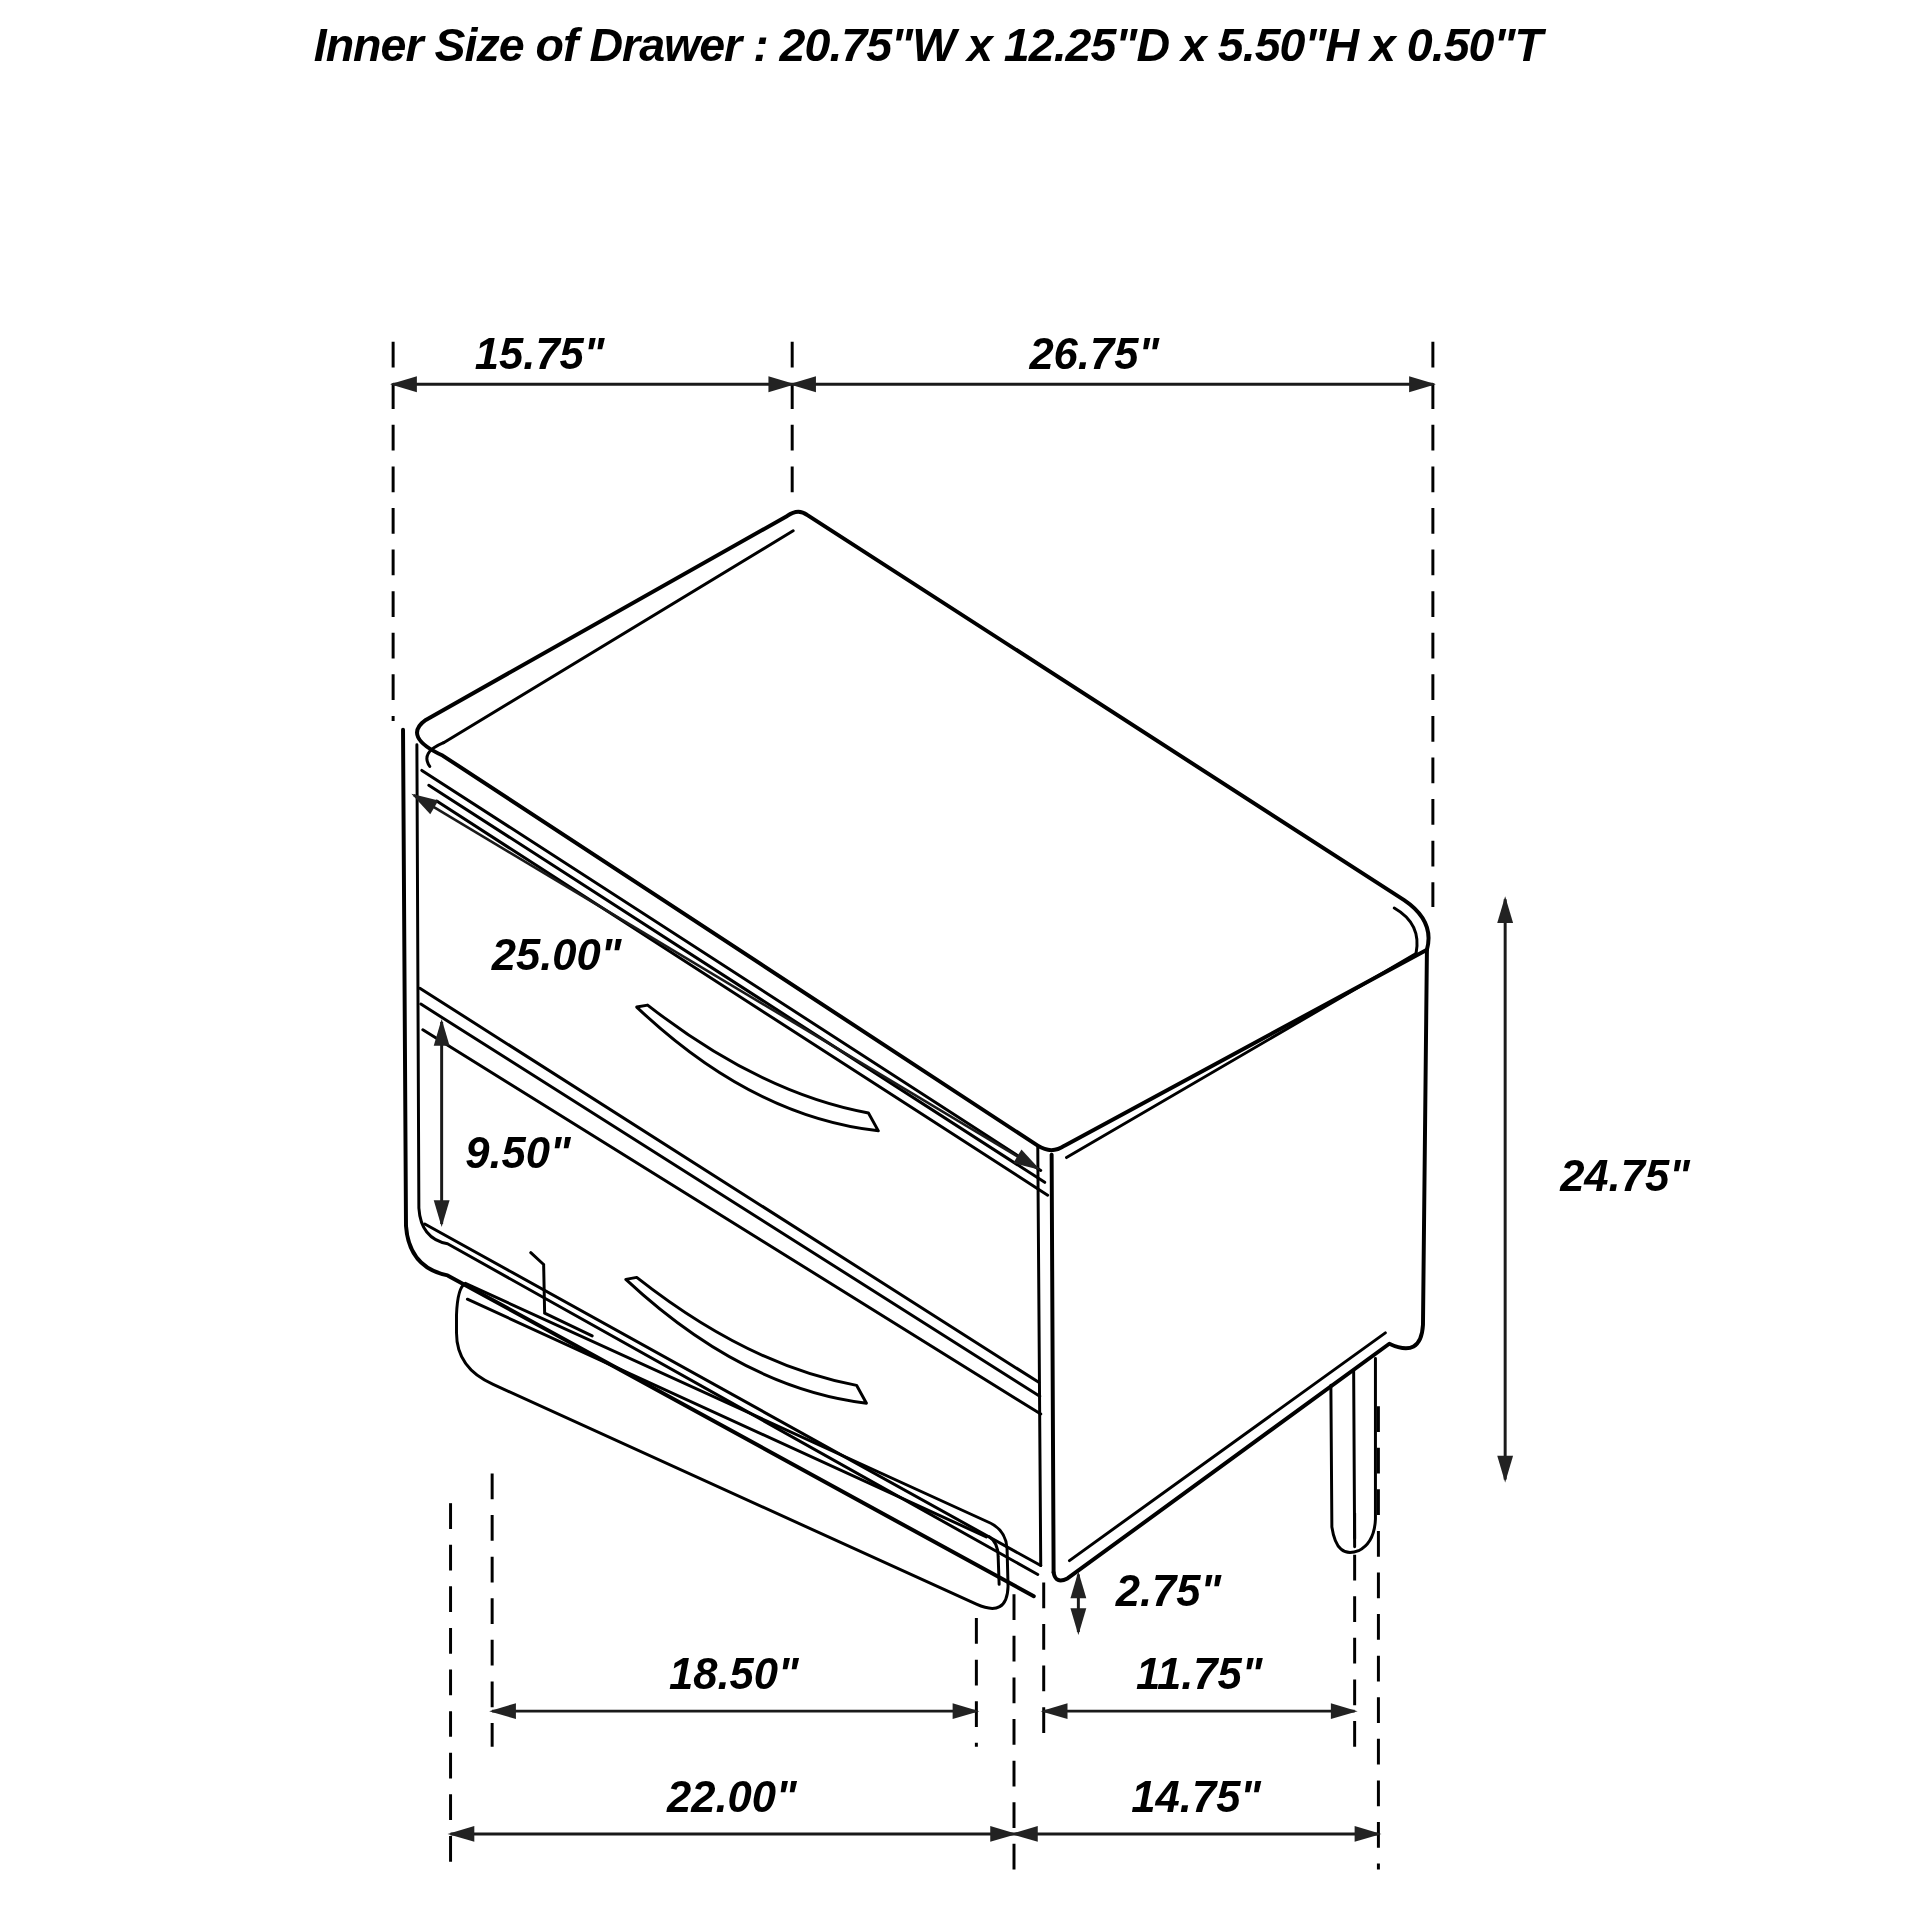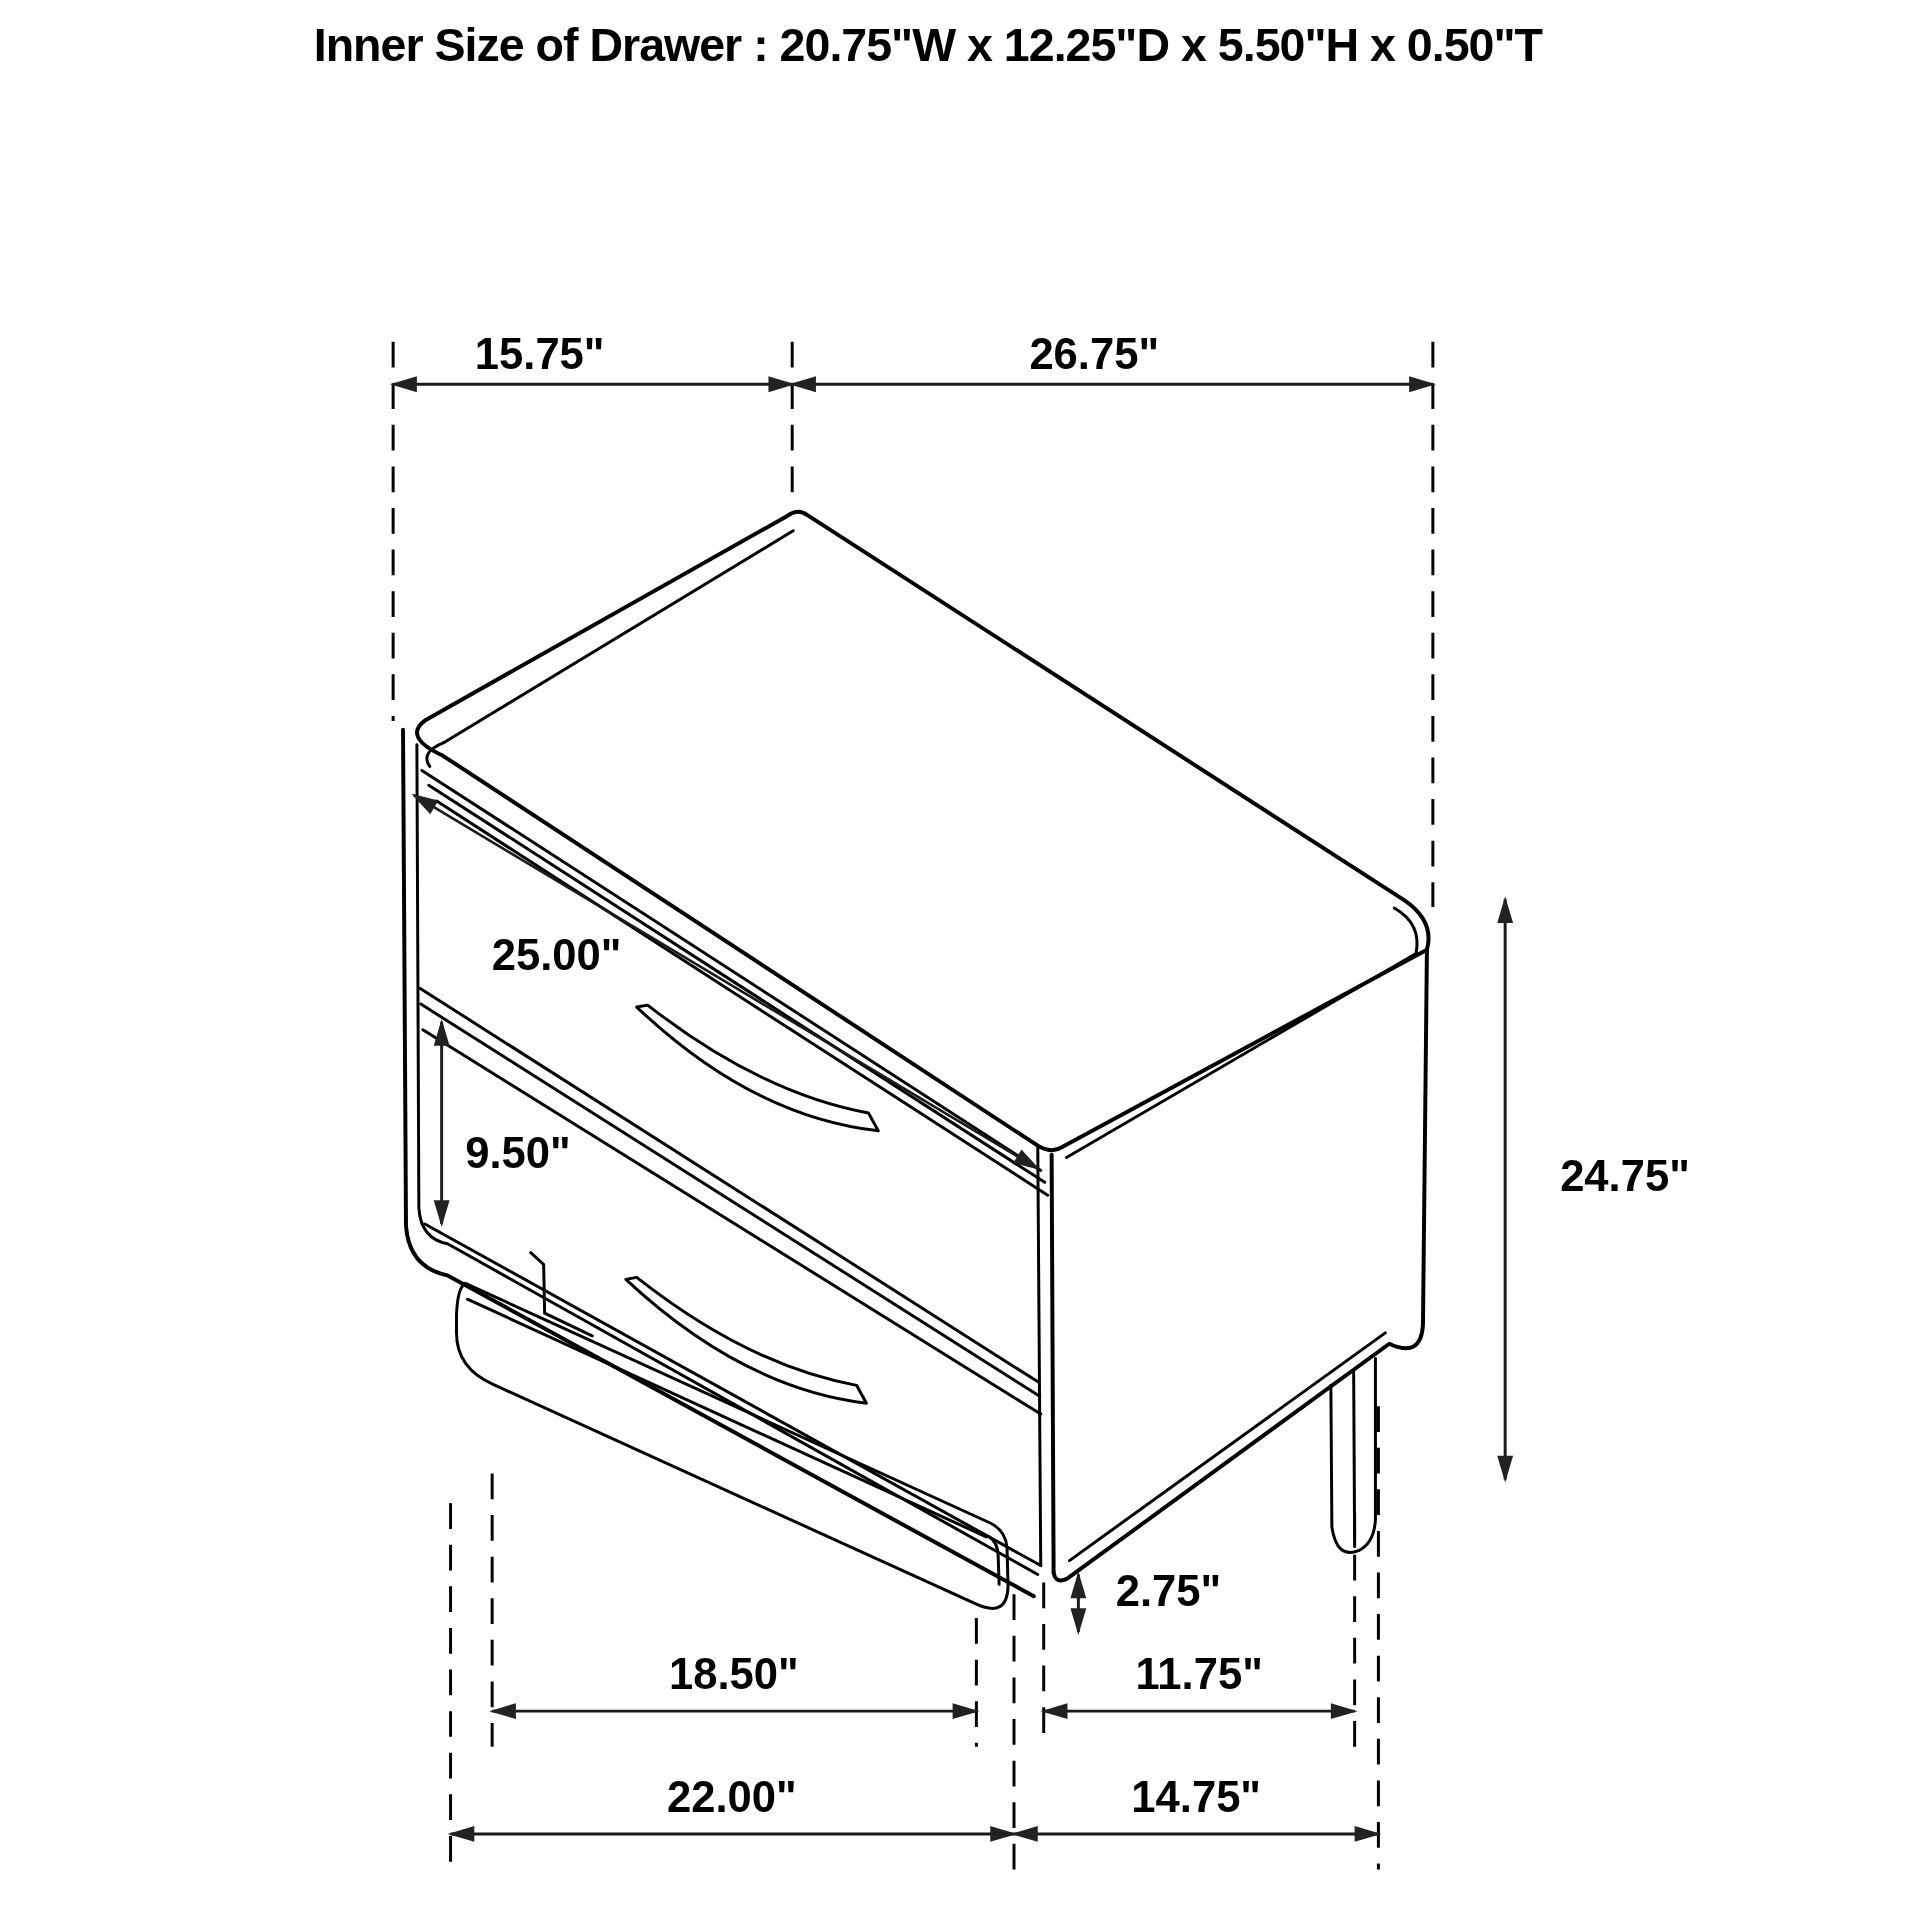--- a/index.html
+++ b/index.html
@@ -1,16 +1,16 @@
 <!DOCTYPE html>
 <html><head>
 <meta charset="utf-8">
 <style>
   html,body{margin:0;padding:0;background:#ffffff;}
-  .page{width:1927px;height:1927px;position:relative;background:#fff;overflow:hidden;}
+  .page{width:1927px;height:1927px;position:relative;background:#fff;overflow:hidden;font-style:italic;}
   svg{position:absolute;left:0;top:0;}
   .furn{stroke:#000;fill:none;stroke-width:4;stroke-linecap:round;stroke-linejoin:round;}
   .furn-thin{stroke:#000;fill:none;stroke-width:3;stroke-linecap:round;stroke-linejoin:round;}
   .face{fill:#ffffff;stroke:#000;stroke-width:4;stroke-linejoin:round;}
   .dim{stroke:#1a1a1a;fill:none;stroke-width:3;}
   .dimthin{stroke:#1a1a1a;fill:none;stroke-width:2.6;}
   .dash{stroke:#000;fill:none;stroke-width:3;stroke-dasharray:26 16;}
   .dimtext{font-family:"Liberation Sans", sans-serif;font-weight:bold;font-size:44px;fill:#000;text-anchor:middle;}
   .titletext{font-family:"Liberation Sans", sans-serif;font-weight:bold;font-size:47px;fill:#000;text-anchor:middle;letter-spacing:-1px;}
 </style>

